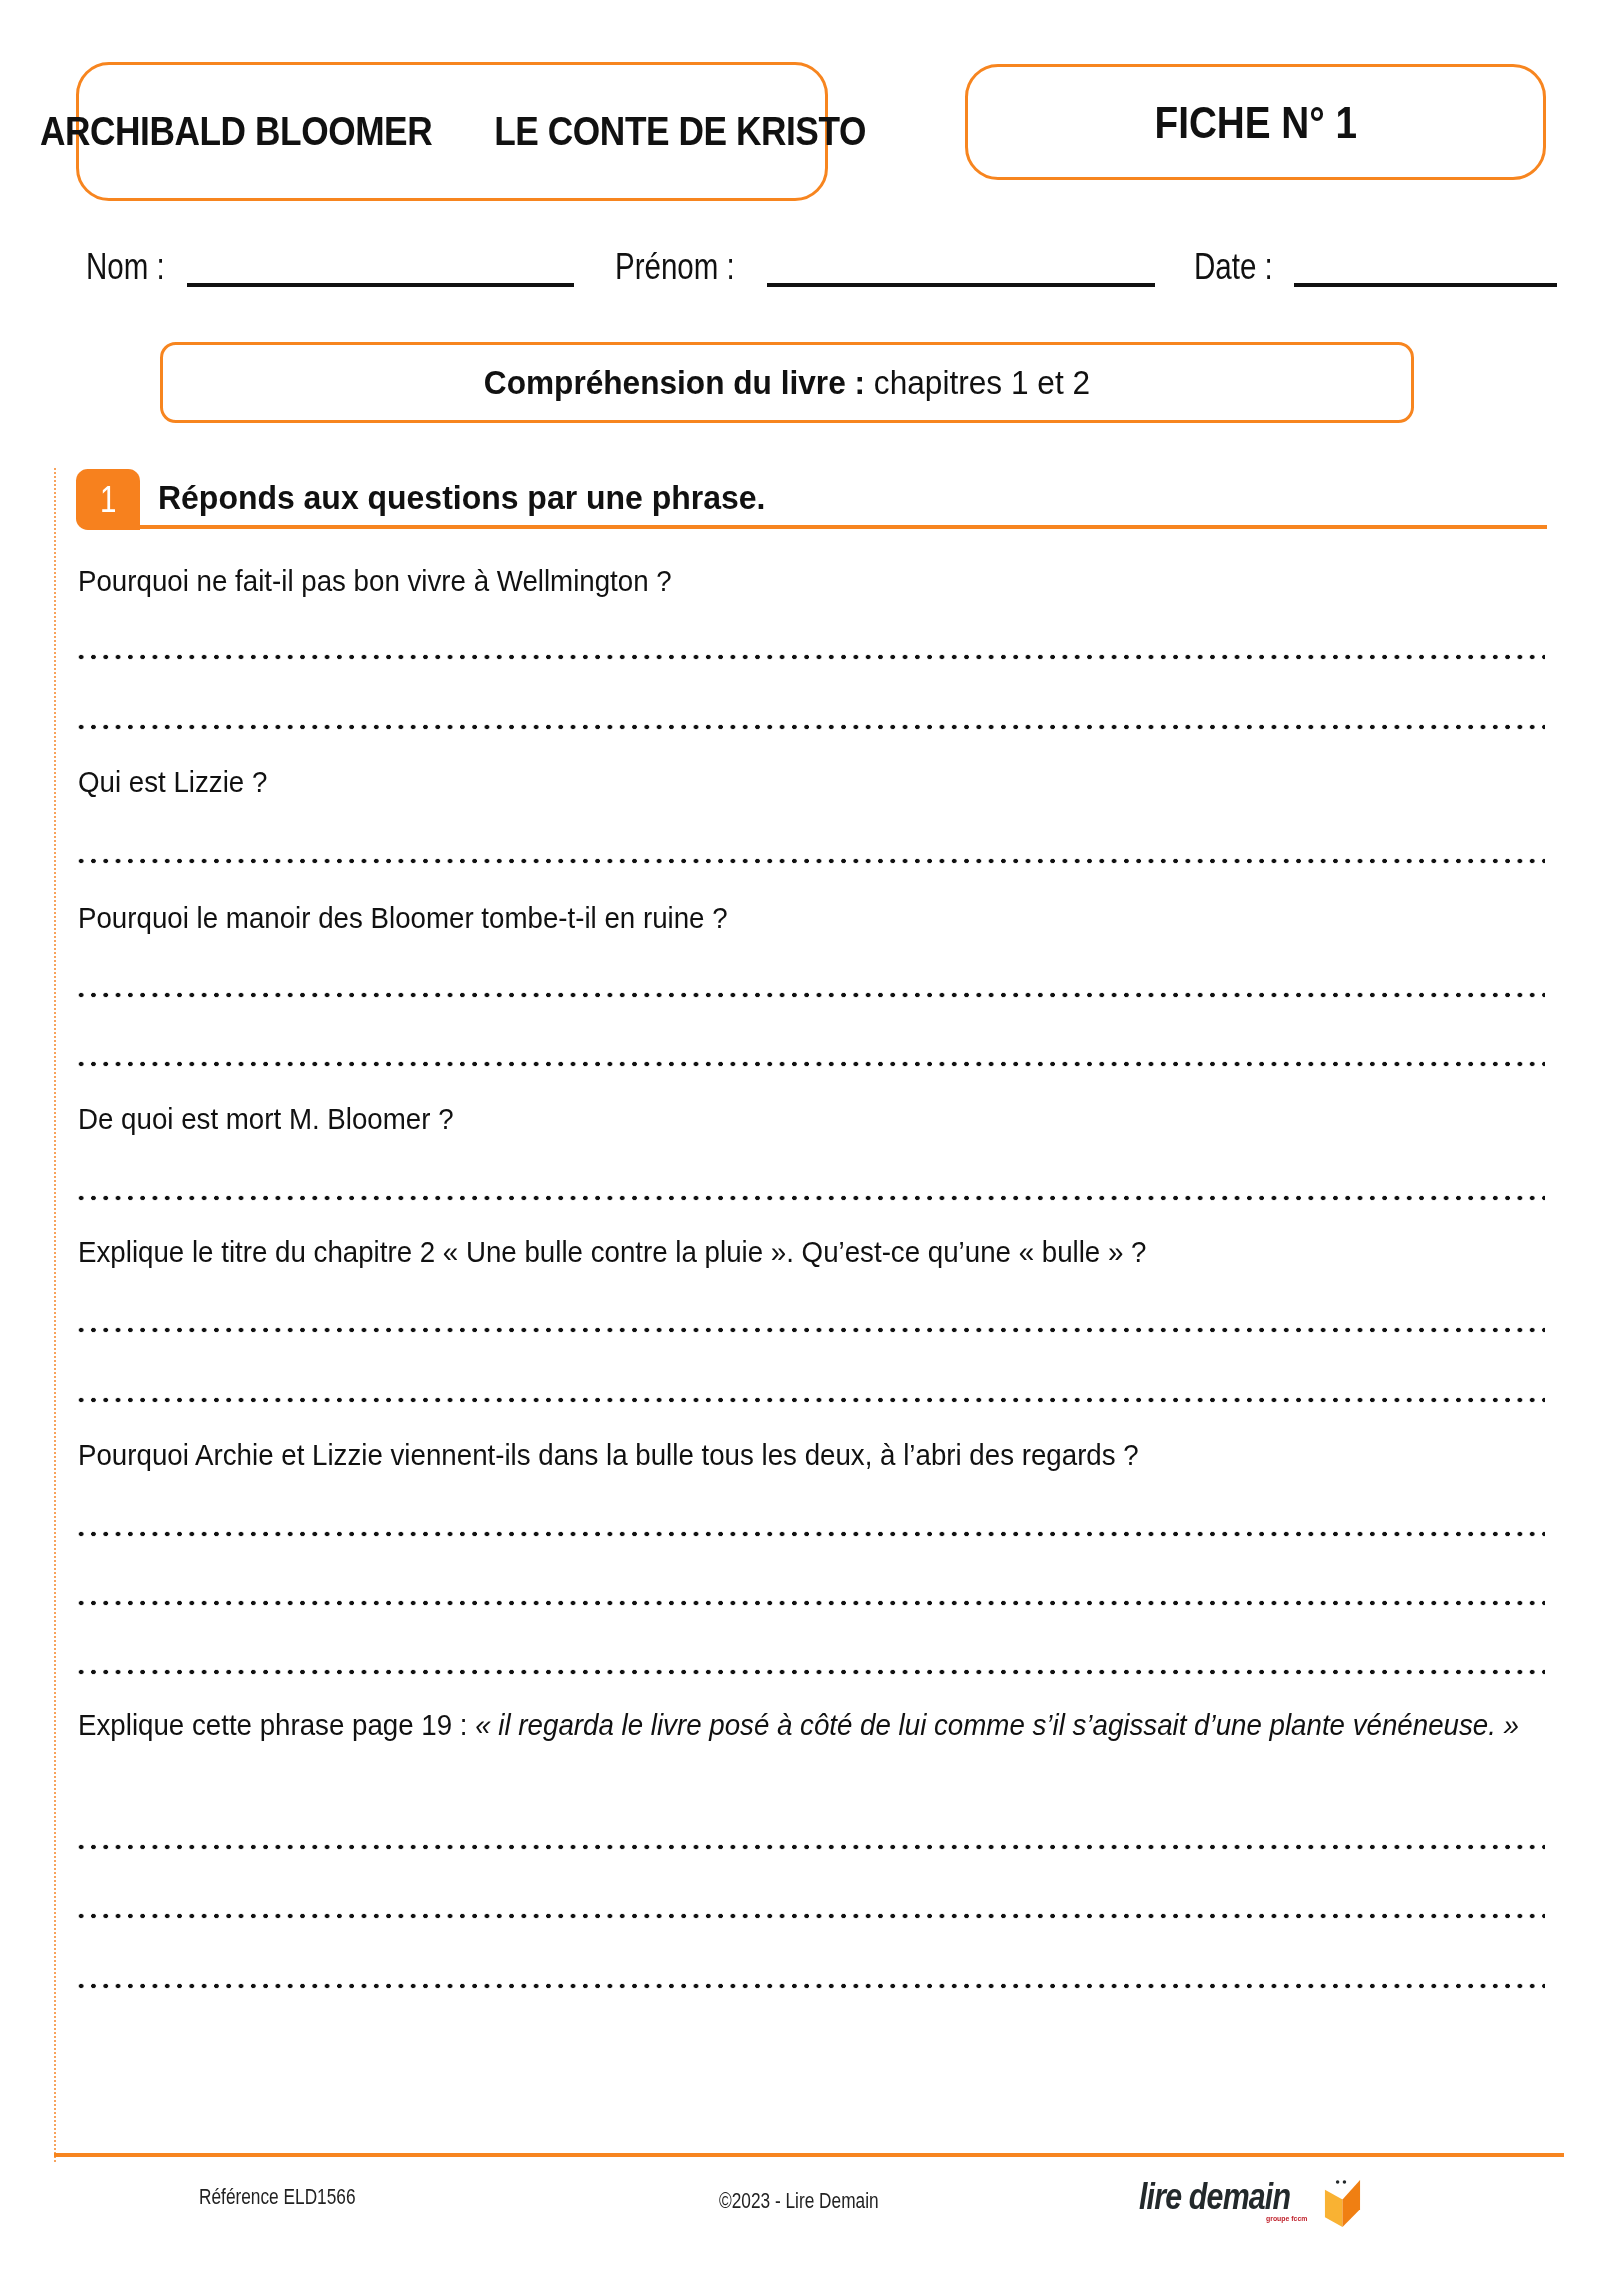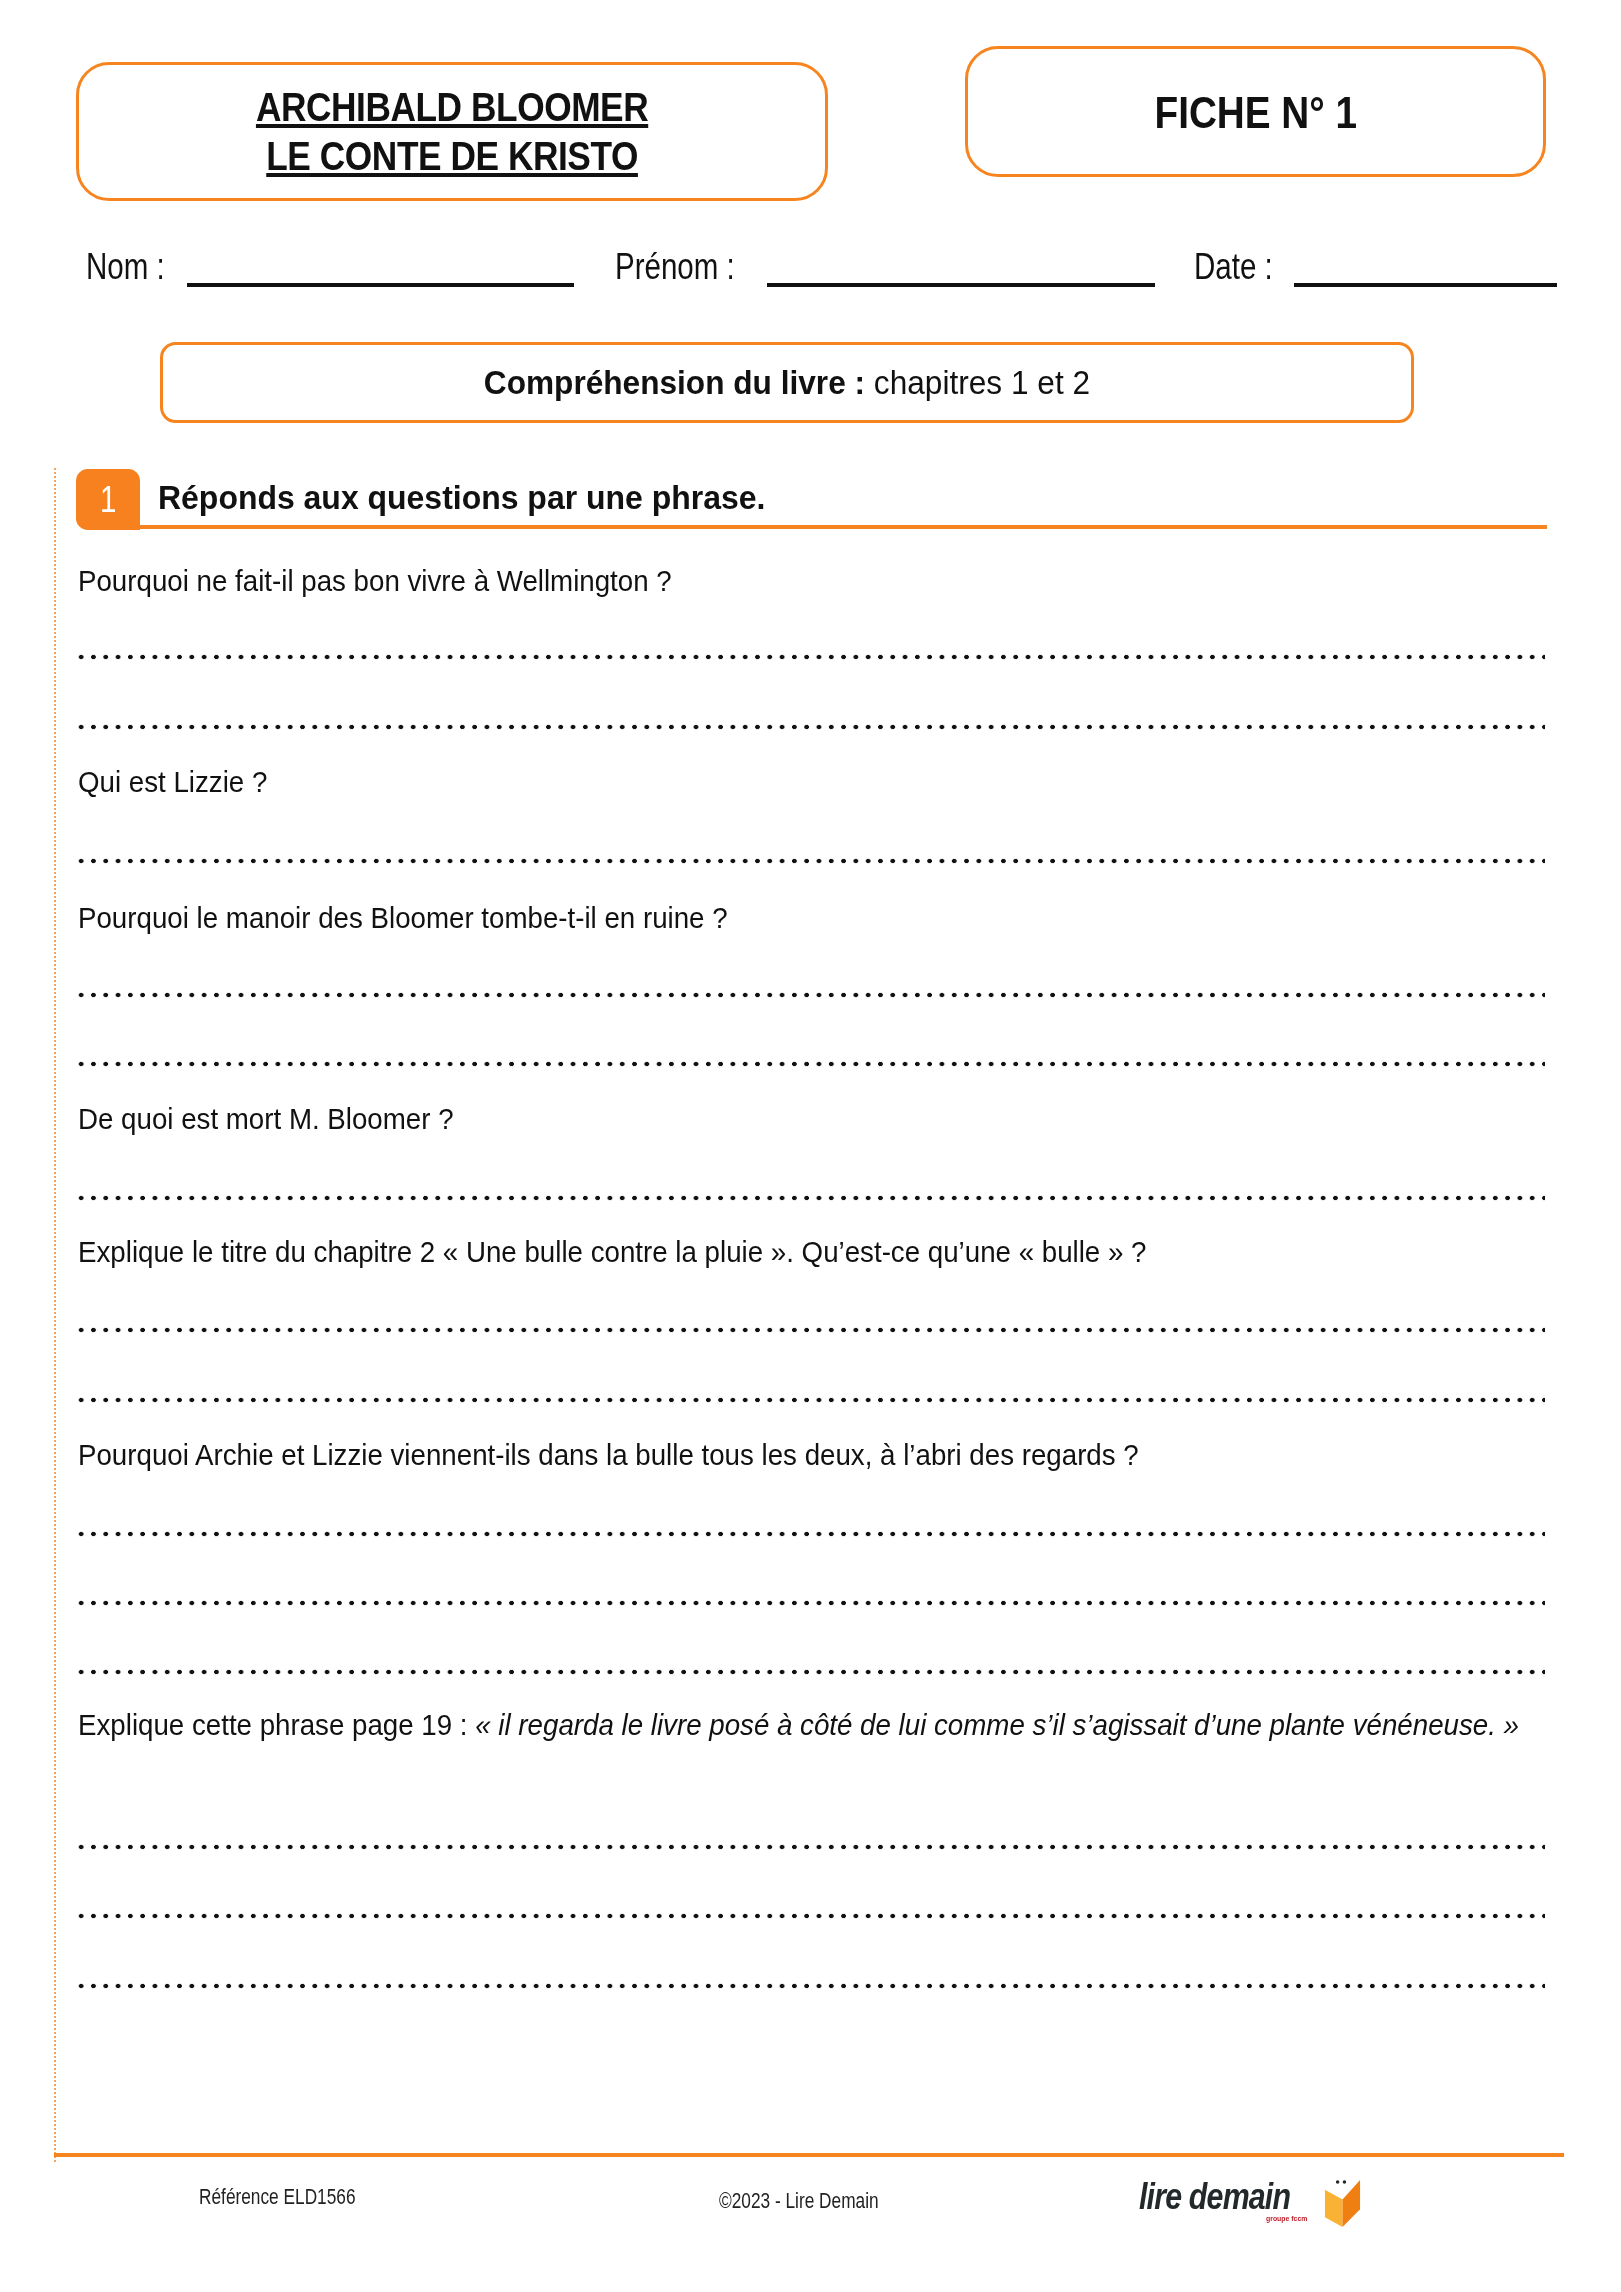--- a/index.html
+++ b/index.html
@@ -1,20 +1,20 @@
 <!DOCTYPE html>
 <html><head>
 <meta charset="utf-8">
 <style>
   html, body { margin: 0; padding: 0; background: #ffffff; }
   body { width: 1621px; height: 2293px; position: relative; overflow: hidden; font-family: "Liberation Sans", sans-serif; color: #111; }
   .box { position: absolute; border: 3.9px solid #F7851F; border-radius: 33px; box-sizing: border-box; background: #fff; }
-  .title-box { left: 76px; top: 62px; width: 752px; height: 139px; display: flex; flex-direction: column; align-items: center; justify-content: center; text-decoration: underline; }
+  .title-box { left: 76px; top: 62px; width: 752px; height: 139px; display: flex; flex-direction: row; align-items: center; justify-content: center; }
   .title-line { font-weight: bold; font-size: 41px; line-height: 49px; letter-spacing: -0.5px; transform: scaleX(0.86); white-space: nowrap; color: #111; }
-  .fiche-box { left: 965px; top: 46px; width: 581px; height: 131px; display: flex; align-items: center; justify-content: center; text-align: center; }
+  .fiche-box { left: 965px; top: 64px; width: 581px; height: 116px; display: flex; align-items: center; justify-content: center; text-align: center; }
   .fiche-text { font-weight: bold; font-size: 45px; transform: scaleX(0.86); white-space: nowrap; margin-top: 2px; }
   .field-label { position: absolute; top: 245px; font-size: 36px; line-height: 43px; transform-origin: left center; transform: scaleX(0.82); white-space: nowrap; color: #111; }
   .field-line { position: absolute; top: 283px; height: 3.9px; background: #111; }
   .comp-box { left: 160px; top: 342px; width: 1254px; height: 81px; border-radius: 15.7px; border-width: 3.9px; display: flex; align-items: center; justify-content: center; }
   .comp-text { font-size: 34px; white-space: nowrap; transform: scaleX(0.93); }
   .comp-bold { font-weight: bold; }
   .comp-normal { font-weight: normal; }
   .left-dots { position: absolute; left: 54px; top: 468px; width: 0; height: 1694px; border-left: 2.9px dotted #F7A35C; }
   .badge { position: absolute; left: 76px; top: 469px; width: 64px; height: 61px; background: #F7811E; border-radius: 11.8px 11.8px 0 11.8px; color: #fff; font-size: 37px; display: flex; align-items: center; justify-content: center; }
   .badge span { transform: scaleX(0.8); }

